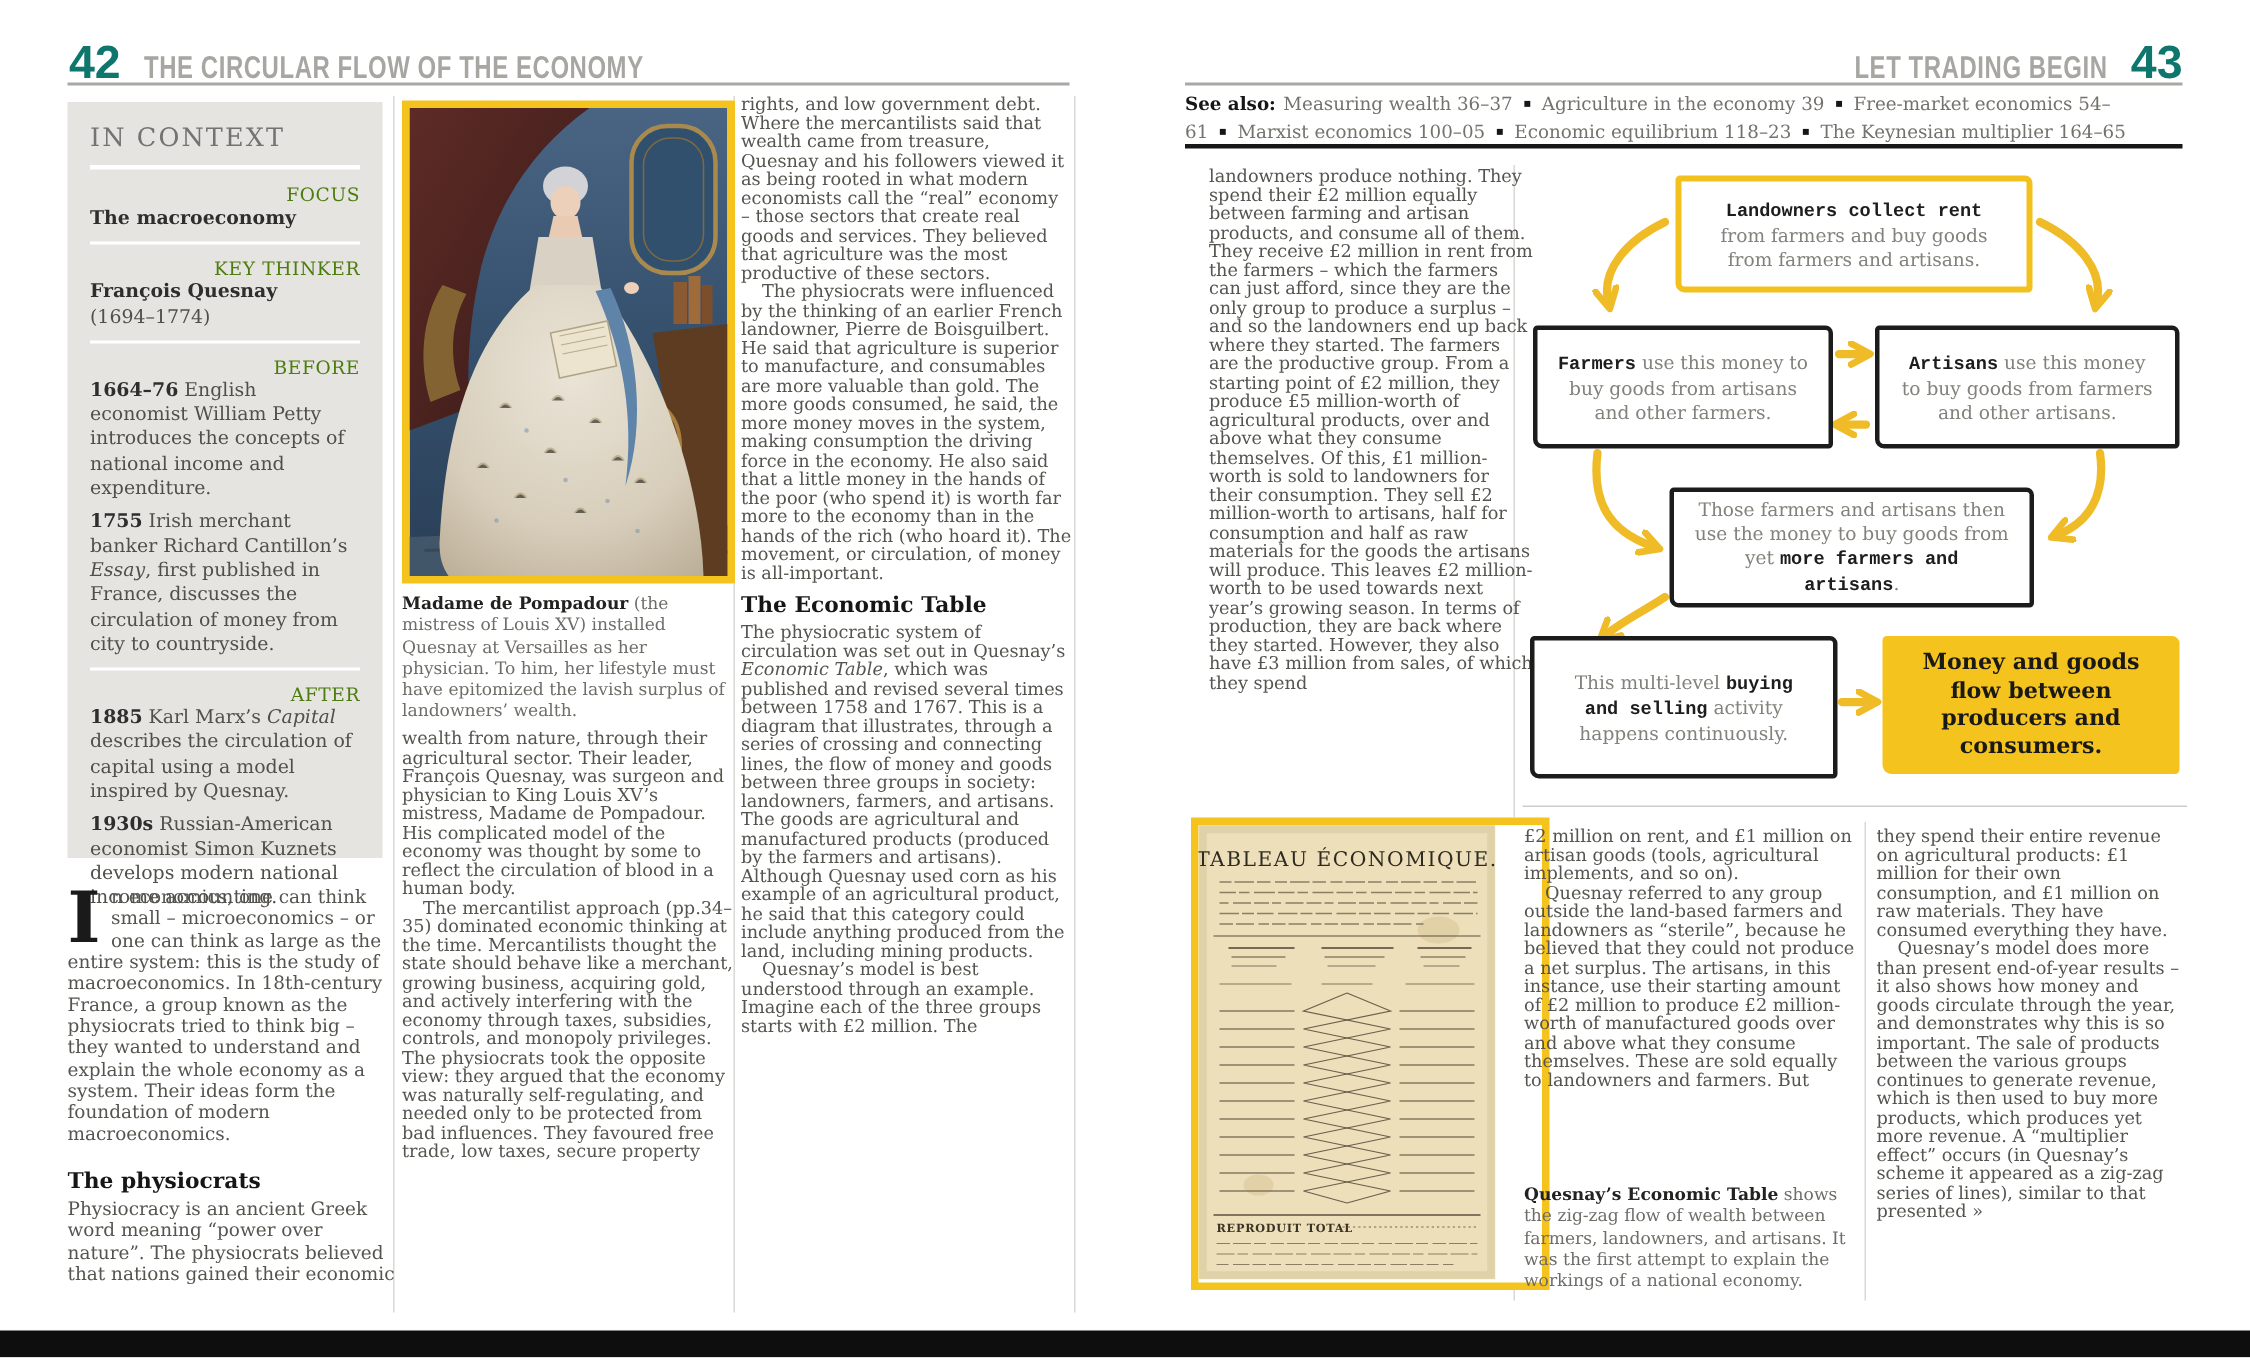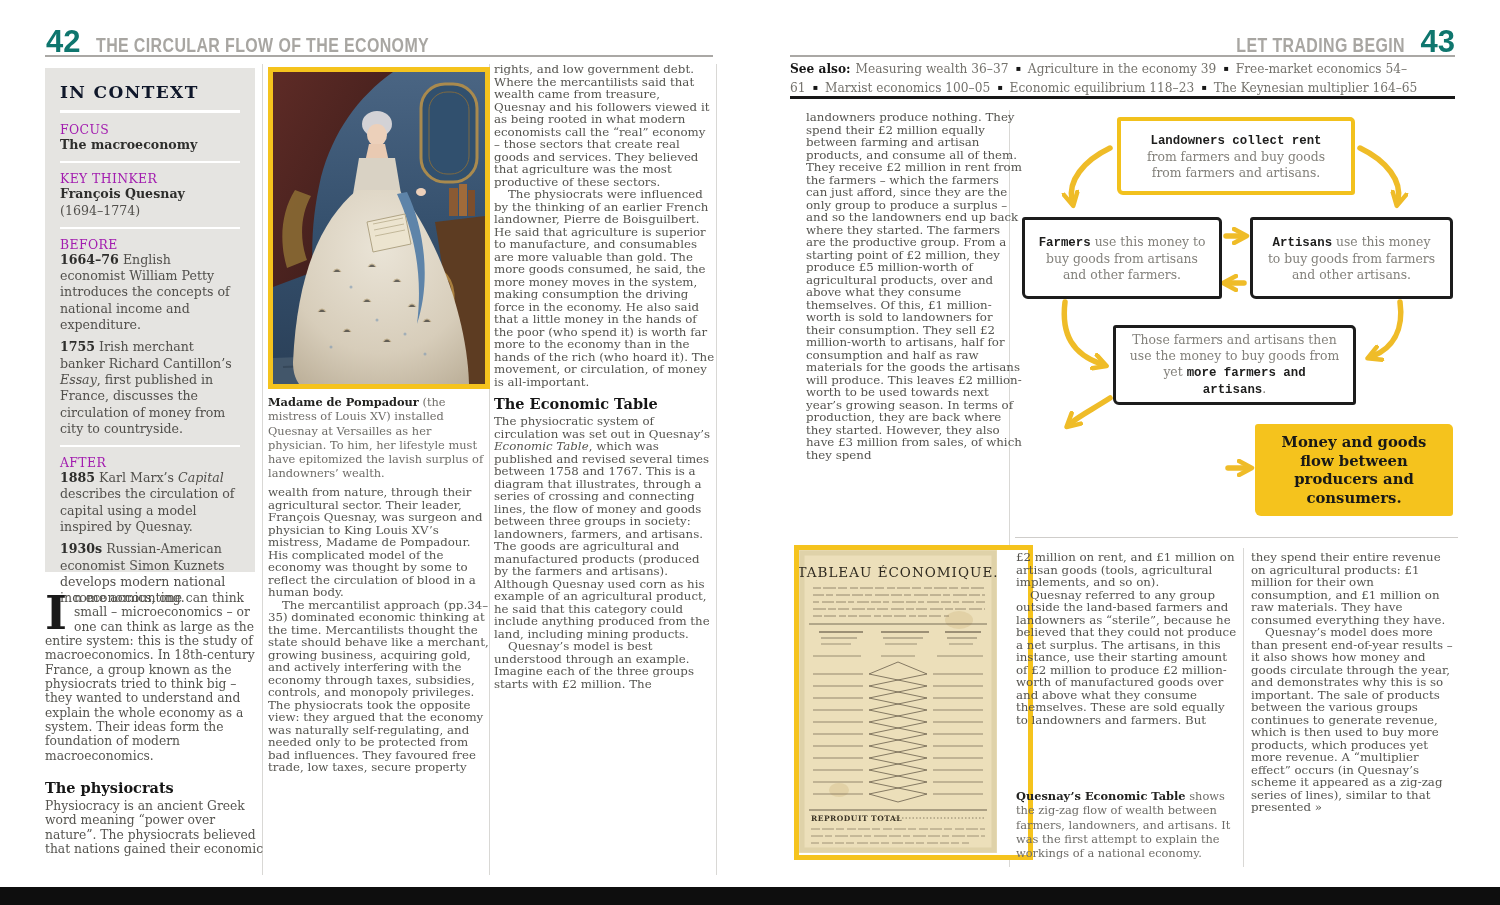--- a/index.html
+++ b/index.html
@@ -25,24 +25,24 @@
   .subhead{font-size:14.5px;line-height:17px;font-weight:bold;color:#161616;margin:7px 0 3px;}
   .b{font-weight:bold;color:#2b2b29;}
   .it{font-style:italic;}
   .cap{font-size:11.4px;line-height:14.3px;color:#6f6d68;overflow:hidden;}
   .cap .b{color:#222220;}
   .dropcap{float:left;font-weight:bold;color:#1a1a1a;font-size:47px;line-height:37px;margin:3px 7px 0 0;}
   .intro{font-size:12.3px;line-height:14.35px;color:#55544f;}
 
   
   .icx{background:#e5e4e1;box-sizing:border-box;padding:14px 15px 10px 15px;}
-  .icx h2{margin:0;font-size:17px;letter-spacing:1.4px;color:#0f172a;font-weight:bold;}
+  .icx h2{margin:0;font-size:17px;letter-spacing:1.4px;color:#737373;font-weight:normal;}
   .icx .rule{height:3px;background:#ffffff;margin:8px 0 9px;}
   .icx .sep{height:2px;background:#ffffff;margin:8px 0;}
-  .icx .lbl{color:#a21caf;font-size:12.4px;letter-spacing:.4px;line-height:15px;}
+  .icx .lbl{color:#4d7c0f;font-size:12.4px;letter-spacing:.4px;line-height:15px;text-align:right;}
   .icx .val{font-size:12.6px;line-height:16.3px;color:#514f4b;}
   .icx .val p{margin:0 0 6px;}
   .icx .b{color:#2e2e2c;}
 
   
   .seealso{font-size:12.2px;line-height:17.5px;color:#74726c;}
   .seealso .lbl{font-weight:bold;color:#161616;margin-right:5px;}
   .sa-bullet{color:#161616;font-size:8px;margin:0 7px;vertical-align:2px;}
 
   
@@ -222,20 +222,23 @@
   </div>
   <div class="dbox" style="left:1022px;top:217px;width:200px;height:82px;">
     <span><span class="b">Farmers</span><span> use this money to buy goods from artisans and other farmers.</span></span>
   </div>
   <div class="dbox" style="left:1250px;top:217px;width:203px;height:82px;">
     <span><span class="b">Artisans</span><span> use this money to buy goods from farmers and other artisans.</span></span>
   </div>
   <div class="dbox" style="left:1113px;top:325px;width:243px;height:80px;">
     <span><span>Those farmers and artisans then use the money to buy goods from yet </span><span class="b">more farmers and artisans</span><span>.</span></span>
   </div>
+  <div class="dbox" style="left:1020px;top:424px;width:205px;height:95px;">
+    <span><span>This multi-level </span><span class="b">buying and selling</span><span> activity happens continuously.</span></span>
+  </div>
   <div class="dbox yfill" style="left:1255px;top:424px;width:198px;height:92px;">
     <span>Money and goods flow between producers and consumers.</span>
   </div>
   <div class="abs" style="left:1015px;top:537px;width:443px;height:1px;background:#cfcdca;"></div>
 
   <div class="abs framed" style="left:794px;top:545px;width:239px;height:315px;">
     <svg width="198" height="303" viewBox="0 0 198 303" role="img">
       <rect width="198" height="303" fill="#ecdfba"></rect>
       <rect x="3" y="3" width="192" height="297" fill="none" stroke="#cdbd90" stroke-width="5" opacity=".4"></rect>
       <ellipse cx="160" cy="70" rx="14" ry="9" fill="#d8c391" opacity=".5"></ellipse>

